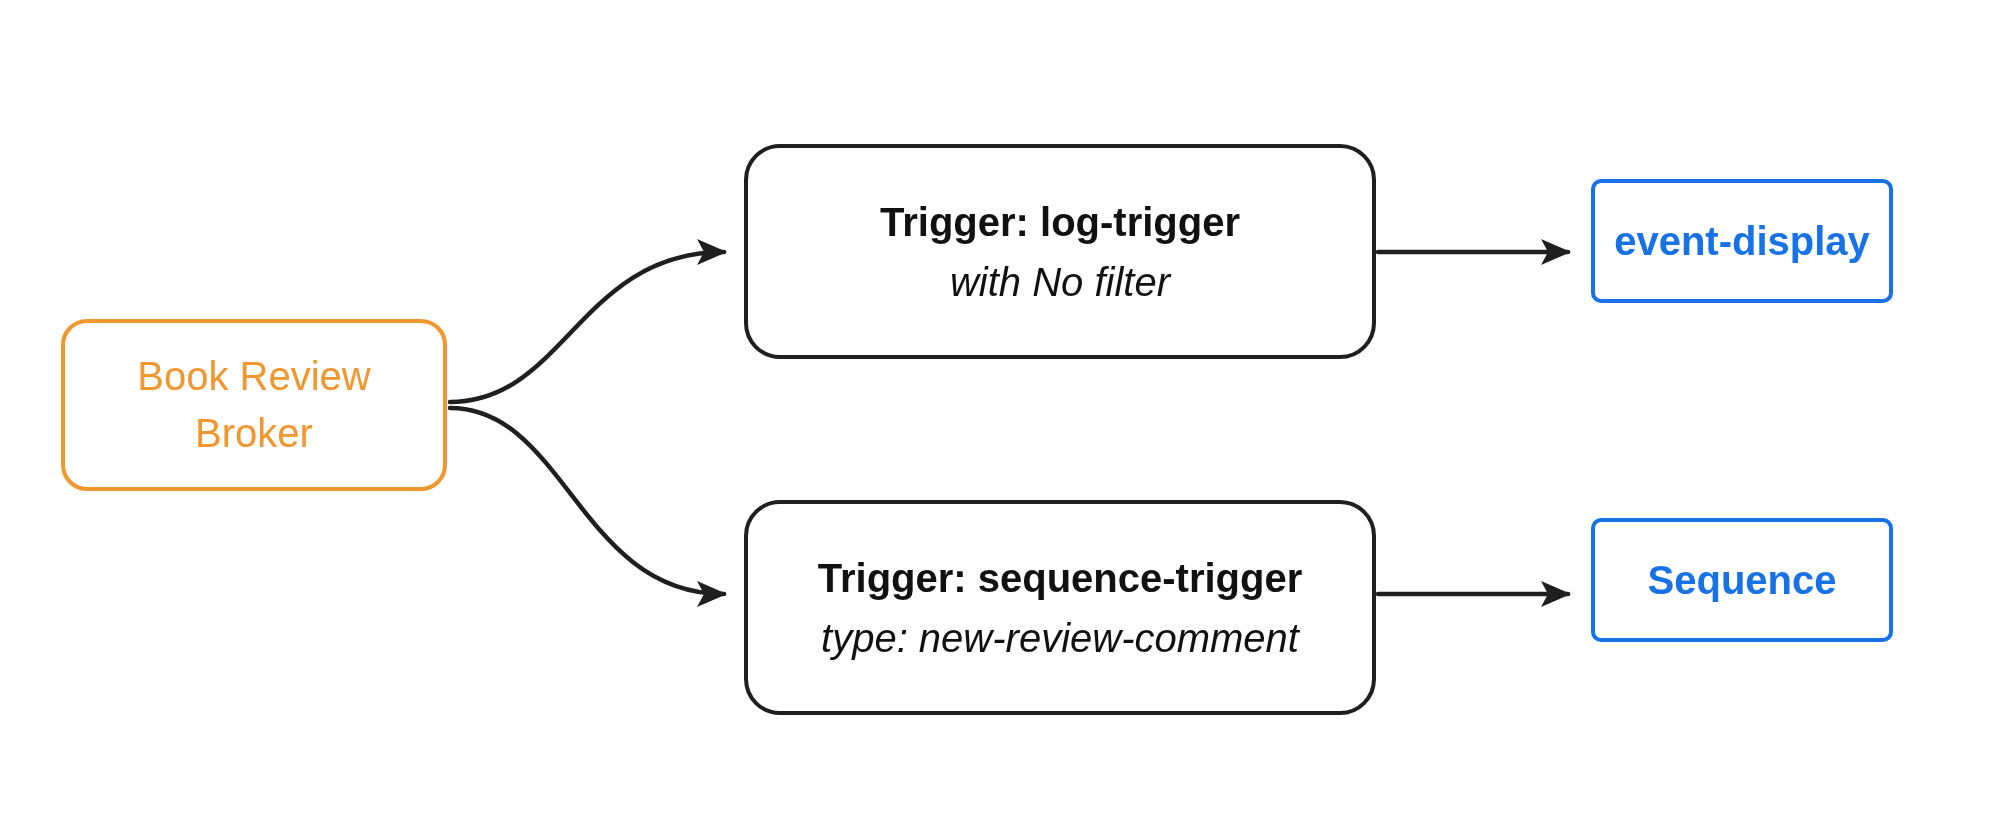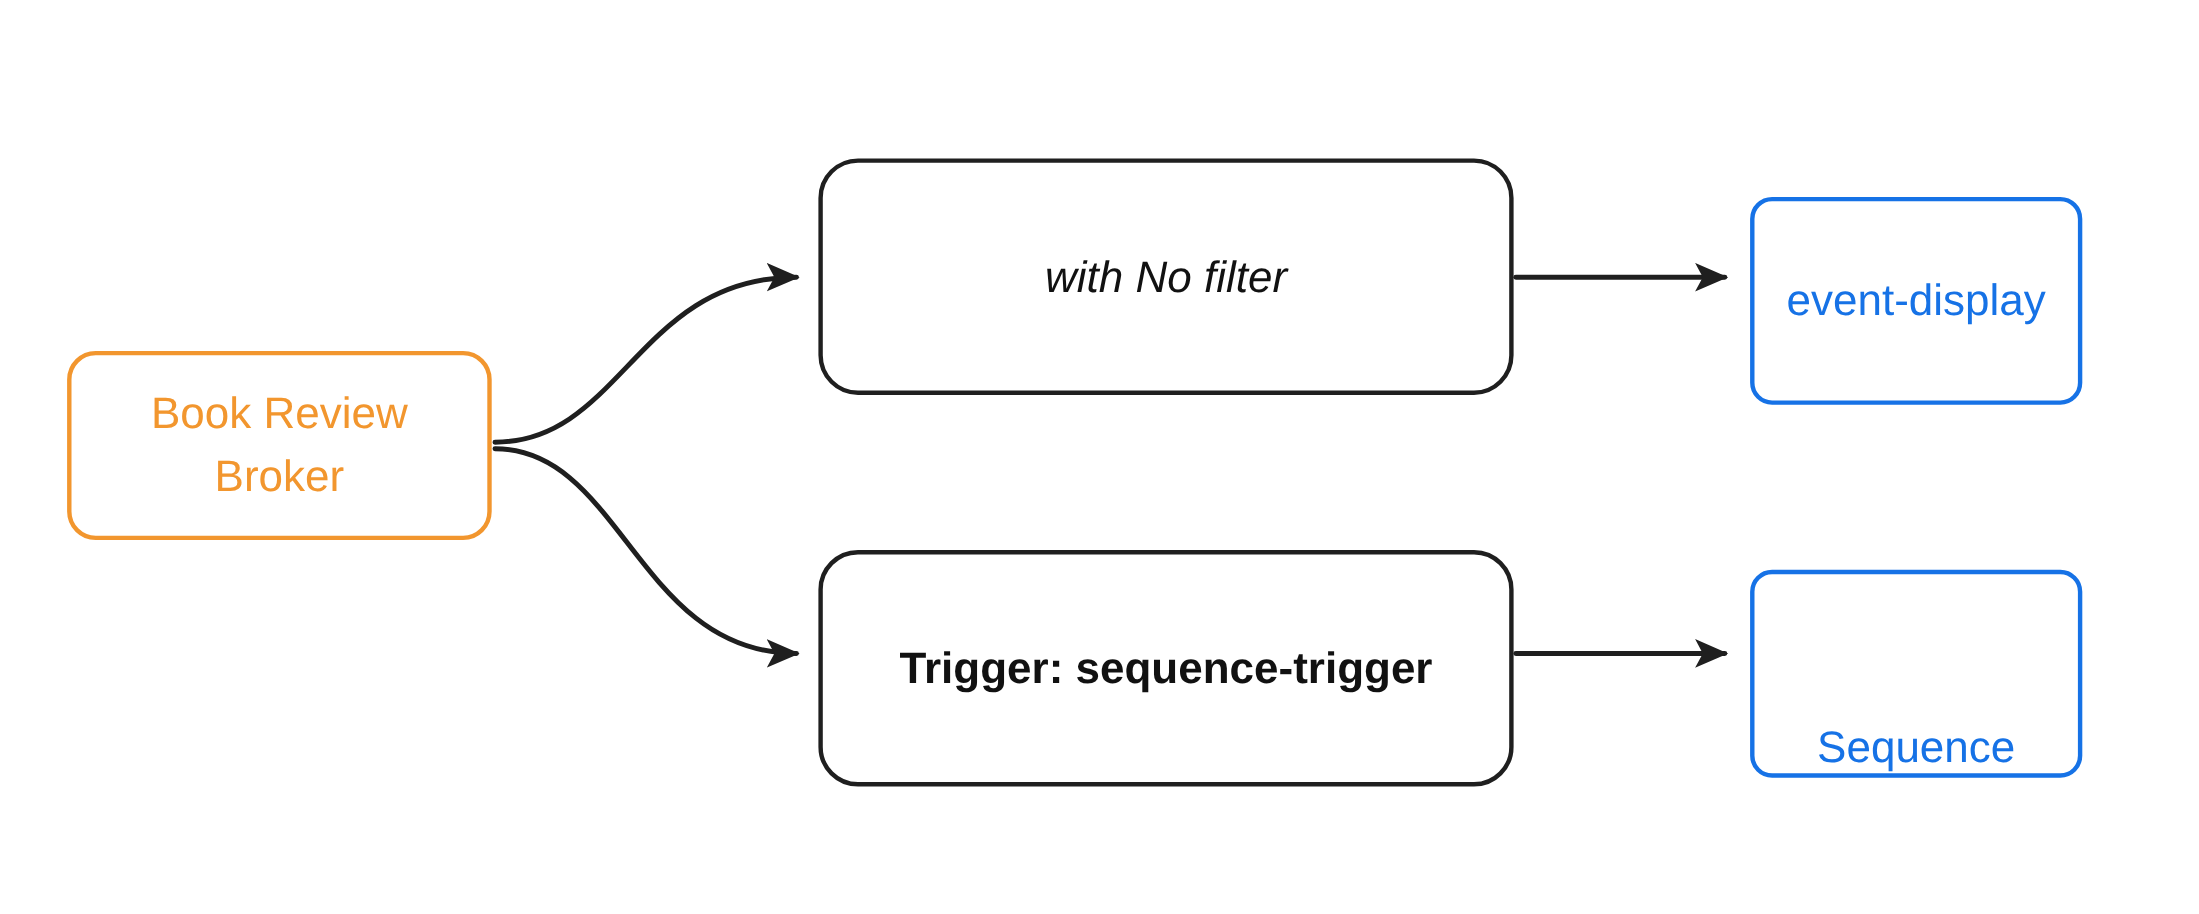--- a/index.html
+++ b/index.html
@@ -77,29 +77,30 @@
 
   .trigger-1 { top: 144px; }
   .trigger-2 { top: 486px; margin-top: 14px; }
 
   .trigger .title { font-weight: 700; }
   .trigger .subtitle { font-weight: 400; font-style: italic; }
 
   .sink {
     left: 1591px;
     width: 302px;
-    height: 189px;
+    height: 124px;
     border: 4px solid var(--blue, #1672e6);
-    border-radius: 20px;
+    border-radius: 10px;
     color: var(--blue, #1672e6);
     font-size: 40px;
+    font-weight: bold;
   }
 
   .sink-1 { top: 179px; }
-  .sink-2 { top: 518px; justify-content: flex-end; }
+  .sink-2 { top: 518px; }
 </style>
 </head>
 <body>
 
 <div class="canvas">
 
   <svg class="edges" viewBox="0 0 1999 831" xmlns="http://www.w3.org/2000/svg">
     <defs>
       <marker id="arrow" markerUnits="userSpaceOnUse" markerWidth="34" markerHeight="28" refX="27" refY="13" orient="auto">
         <path class="arrowhead" d="M0,0 L30,13 L0,26 L7,13 Z"></path>
@@ -113,25 +114,27 @@
     <path class="edge" d="M1378,252 L1568,252" marker-end="url(#arrow)"></path>
 
     <path class="edge" d="M1378,594 L1568,594" marker-end="url(#arrow)"></path>
   </svg>
 
   <div class="node broker">
     <span>Book Review Broker</span>
   </div>
 
   <div class="node trigger trigger-1">
+    <span class="title">Trigger: log-trigger</span>
     <span class="subtitle">with No filter</span>
   </div>
 
   <div class="node trigger trigger-2">
     <span class="title">Trigger: sequence-trigger</span>
+    <span class="subtitle">type: new-review-comment</span>
   </div>
 
   <div class="node sink sink-1">
     <span>event-display</span>
   </div>
 
   <div class="node sink sink-2">
     <span>Sequence</span>
   </div>
 

